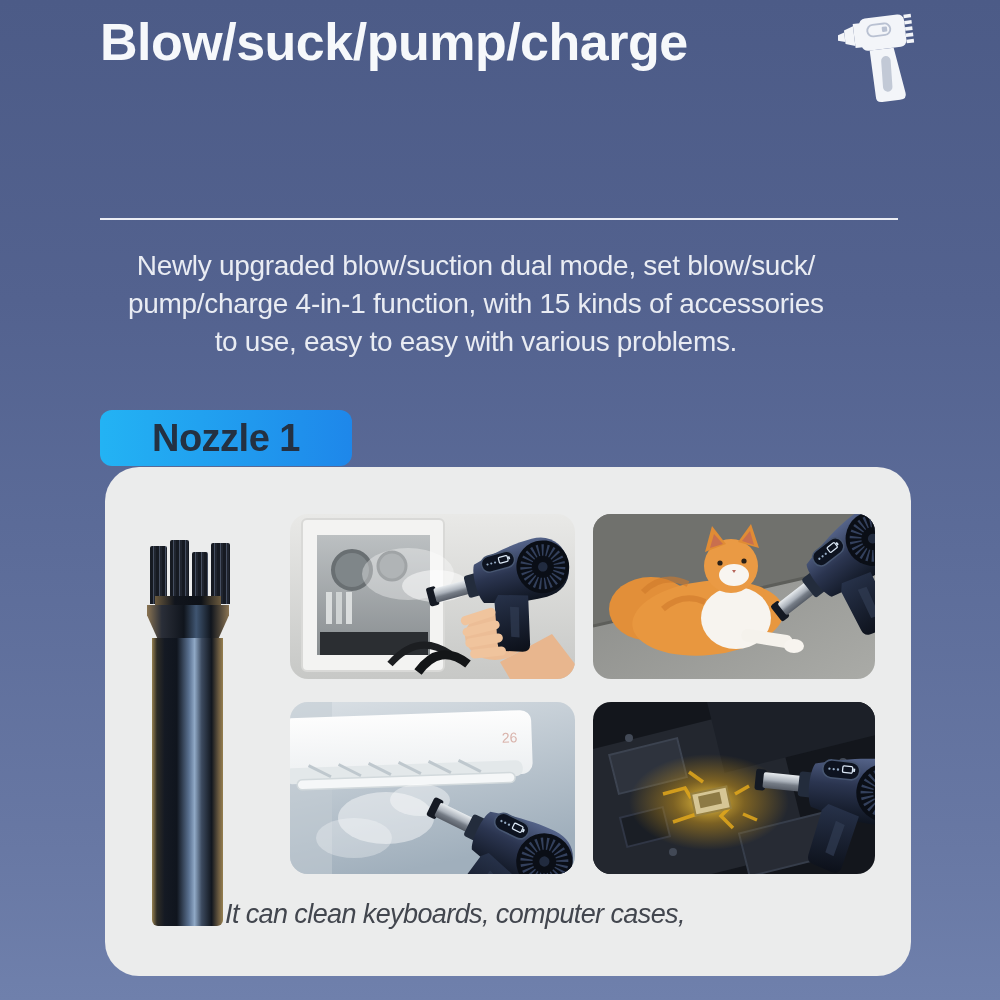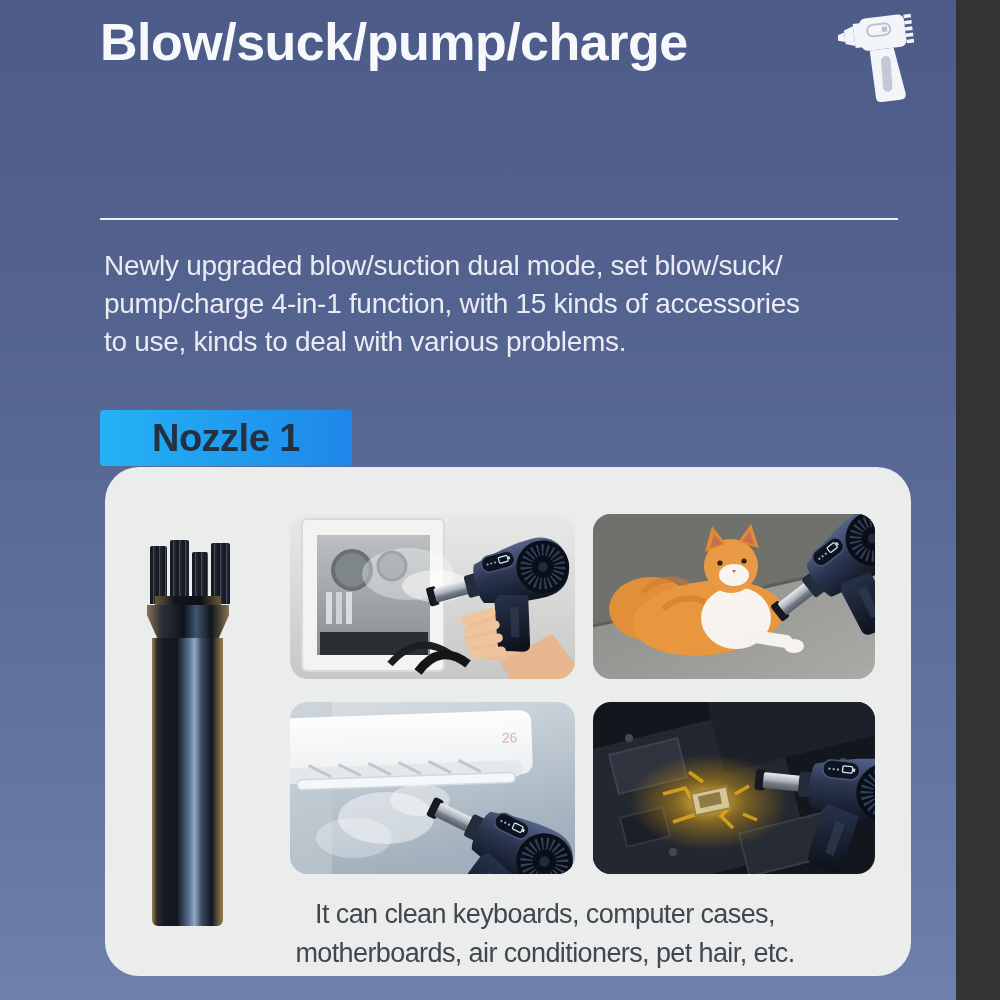--- a/index.html
+++ b/index.html
@@ -1,30 +1,31 @@
 <!DOCTYPE html>
 <html><head>
 <meta charset="utf-8">
 <style>
   html,body{margin:0;padding:0;background:#333;}
   .page{
     position:relative;width:956px;height:1000px;overflow:hidden;
     background:linear-gradient(180deg,#4c5b87 0%,#53628f 30%,#5c6c99 55%,#6878a4 85%,#6f80ac 100%);
     font-family:"Liberation Sans","DejaVu Sans",sans-serif;
+    padding-left:45px;
   }
   
   .title{position:absolute;left:100px;top:12px;color:#f6f8fb;font-weight:700;
          font-size:52px;line-height:61px;letter-spacing:-0.5px;}
   .device-icon{position:absolute;left:838px;top:4px;width:105px;height:105px;}
   .divider{position:absolute;left:100px;top:218px;width:798px;height:2px;
            background:rgba(248,250,253,0.92);}
-  .intro{position:absolute;left:104px;top:247px;color:#e9ecf3;font-size:28px;
-         line-height:38px;letter-spacing:-0.3px;}
-  
-  .tab{position:absolute;left:100px;top:410px;width:252px;height:56px;border-radius:4px;
+  .intro{position:absolute;left:128px;top:247px;color:#e9ecf3;font-size:28px;
+         line-height:38px;letter-spacing:-0.3px;text-align:center;}
+  
+  .tab{position:absolute;left:100px;top:410px;width:252px;height:56px;border-radius:12px;
        background:linear-gradient(90deg,#23b3f4,#1e87ea);
        display:flex;align-items:center;justify-content:center;}
   .tab span{color:#243142;font-size:38px;font-weight:700;letter-spacing:-0.5px;}
   
   .card{position:absolute;left:105px;top:467px;width:806px;height:509px;
         border-radius:34px;background:#ebecec;}
   
   .bristles{position:absolute;left:45px;top:73px;width:82px;height:64px;
             display:flex;align-items:flex-end;gap:3px;}
   .clump{border-radius:2px 2px 0 0;
@@ -38,22 +39,22 @@
      clip-path:polygon(0 0,100% 0,100% 30%,87% 100%,13% 100%,0 30%);}
   .tube{position:absolute;left:47px;top:171px;width:71px;height:288px;border-radius:0 0 6px 6px;
      background:linear-gradient(90deg,#96804f 0%,#2e2c26 7%,#141923 18%,#10151e 35%,#5a7191 52%,#90a9c6 60%,#3c4a5f 70%,#12171f 84%,#6b5b41 94%,#96804f 100%);}
   
   .photo{position:absolute;border-radius:18px;overflow:hidden;}
   .photo svg{display:block;width:100%;height:100%;}
   .p-tl{left:185px;top:47px;width:285px;height:165px;}
   .p-tr{left:488px;top:47px;width:282px;height:165px;}
   .p-bl{left:185px;top:235px;width:285px;height:172px;}
   .p-br{left:488px;top:235px;width:282px;height:172px;}
-  .caption{position:absolute;left:120px;top:428px;width:640px;text-align:center;
-     color:#42464e;font-size:27px;line-height:39px;letter-spacing:-0.6px;}
+  .caption{position:absolute;left:120px;top:428px;width:640px;
+     color:#42464e;font-size:27px;line-height:39px;letter-spacing:-0.6px;font-style:italic;}
   .defs-svg{position:absolute;width:0;height:0;}
 </style>
 </head>
 <body>
 
 <div class="page">
 
   <svg class="defs-svg" aria-hidden="true">
     <defs>
       <linearGradient id="gBody" x1="0" y1="0" x2="0" y2="1">
@@ -138,21 +139,21 @@
       <path d="M31 42 L54 42 L60 86 Q61 92 54 92 L37 92 Q31 92 31.5 86 Z"></path>
       <rect x="40" y="49" width="9" height="34" rx="4.5" fill="#c2c9d6" transform="rotate(3 44 66)"></rect>
     </g>
   </svg>
 
   <div class="divider"></div>
 
   <div class="intro">
     <div>Newly upgraded blow/suction dual mode, set blow/suck/</div>
     <div>pump/charge 4-in-1 function, with 15 kinds of accessories</div>
-    <div>to use, kinds to deal with various problems.</div>
+    <div>to use, easy to easy with various problems.</div>
   </div>
 
   <div class="tab">
     <span>Nozzle 1</span>
   </div>
 
   <div class="card">
 
     <div>
       <div class="bristles">
@@ -264,16 +265,15 @@
           <path d="M150 112 L164 118"></path>
         </g>
         <rect x="100" y="88" width="36" height="22" fill="#d6c695" stroke="#97803f" stroke-width="2" transform="rotate(-12 118 99)"></rect>
         <rect x="106" y="92" width="22" height="12" fill="#8d7a45" transform="rotate(-12 117 98)"></rect>
         <use href="#duster" xlink:href="#duster" transform="translate(228,84) rotate(6) scale(0.66)"></use>
       </svg>
     </div>
 
     <div class="caption">
       <div>It can clean keyboards, computer cases,</div>
-      <div>motherboards, air conditioners, pet hair, etc.</div>
     </div>
   </div>
 </div>
 
 </body></html>

